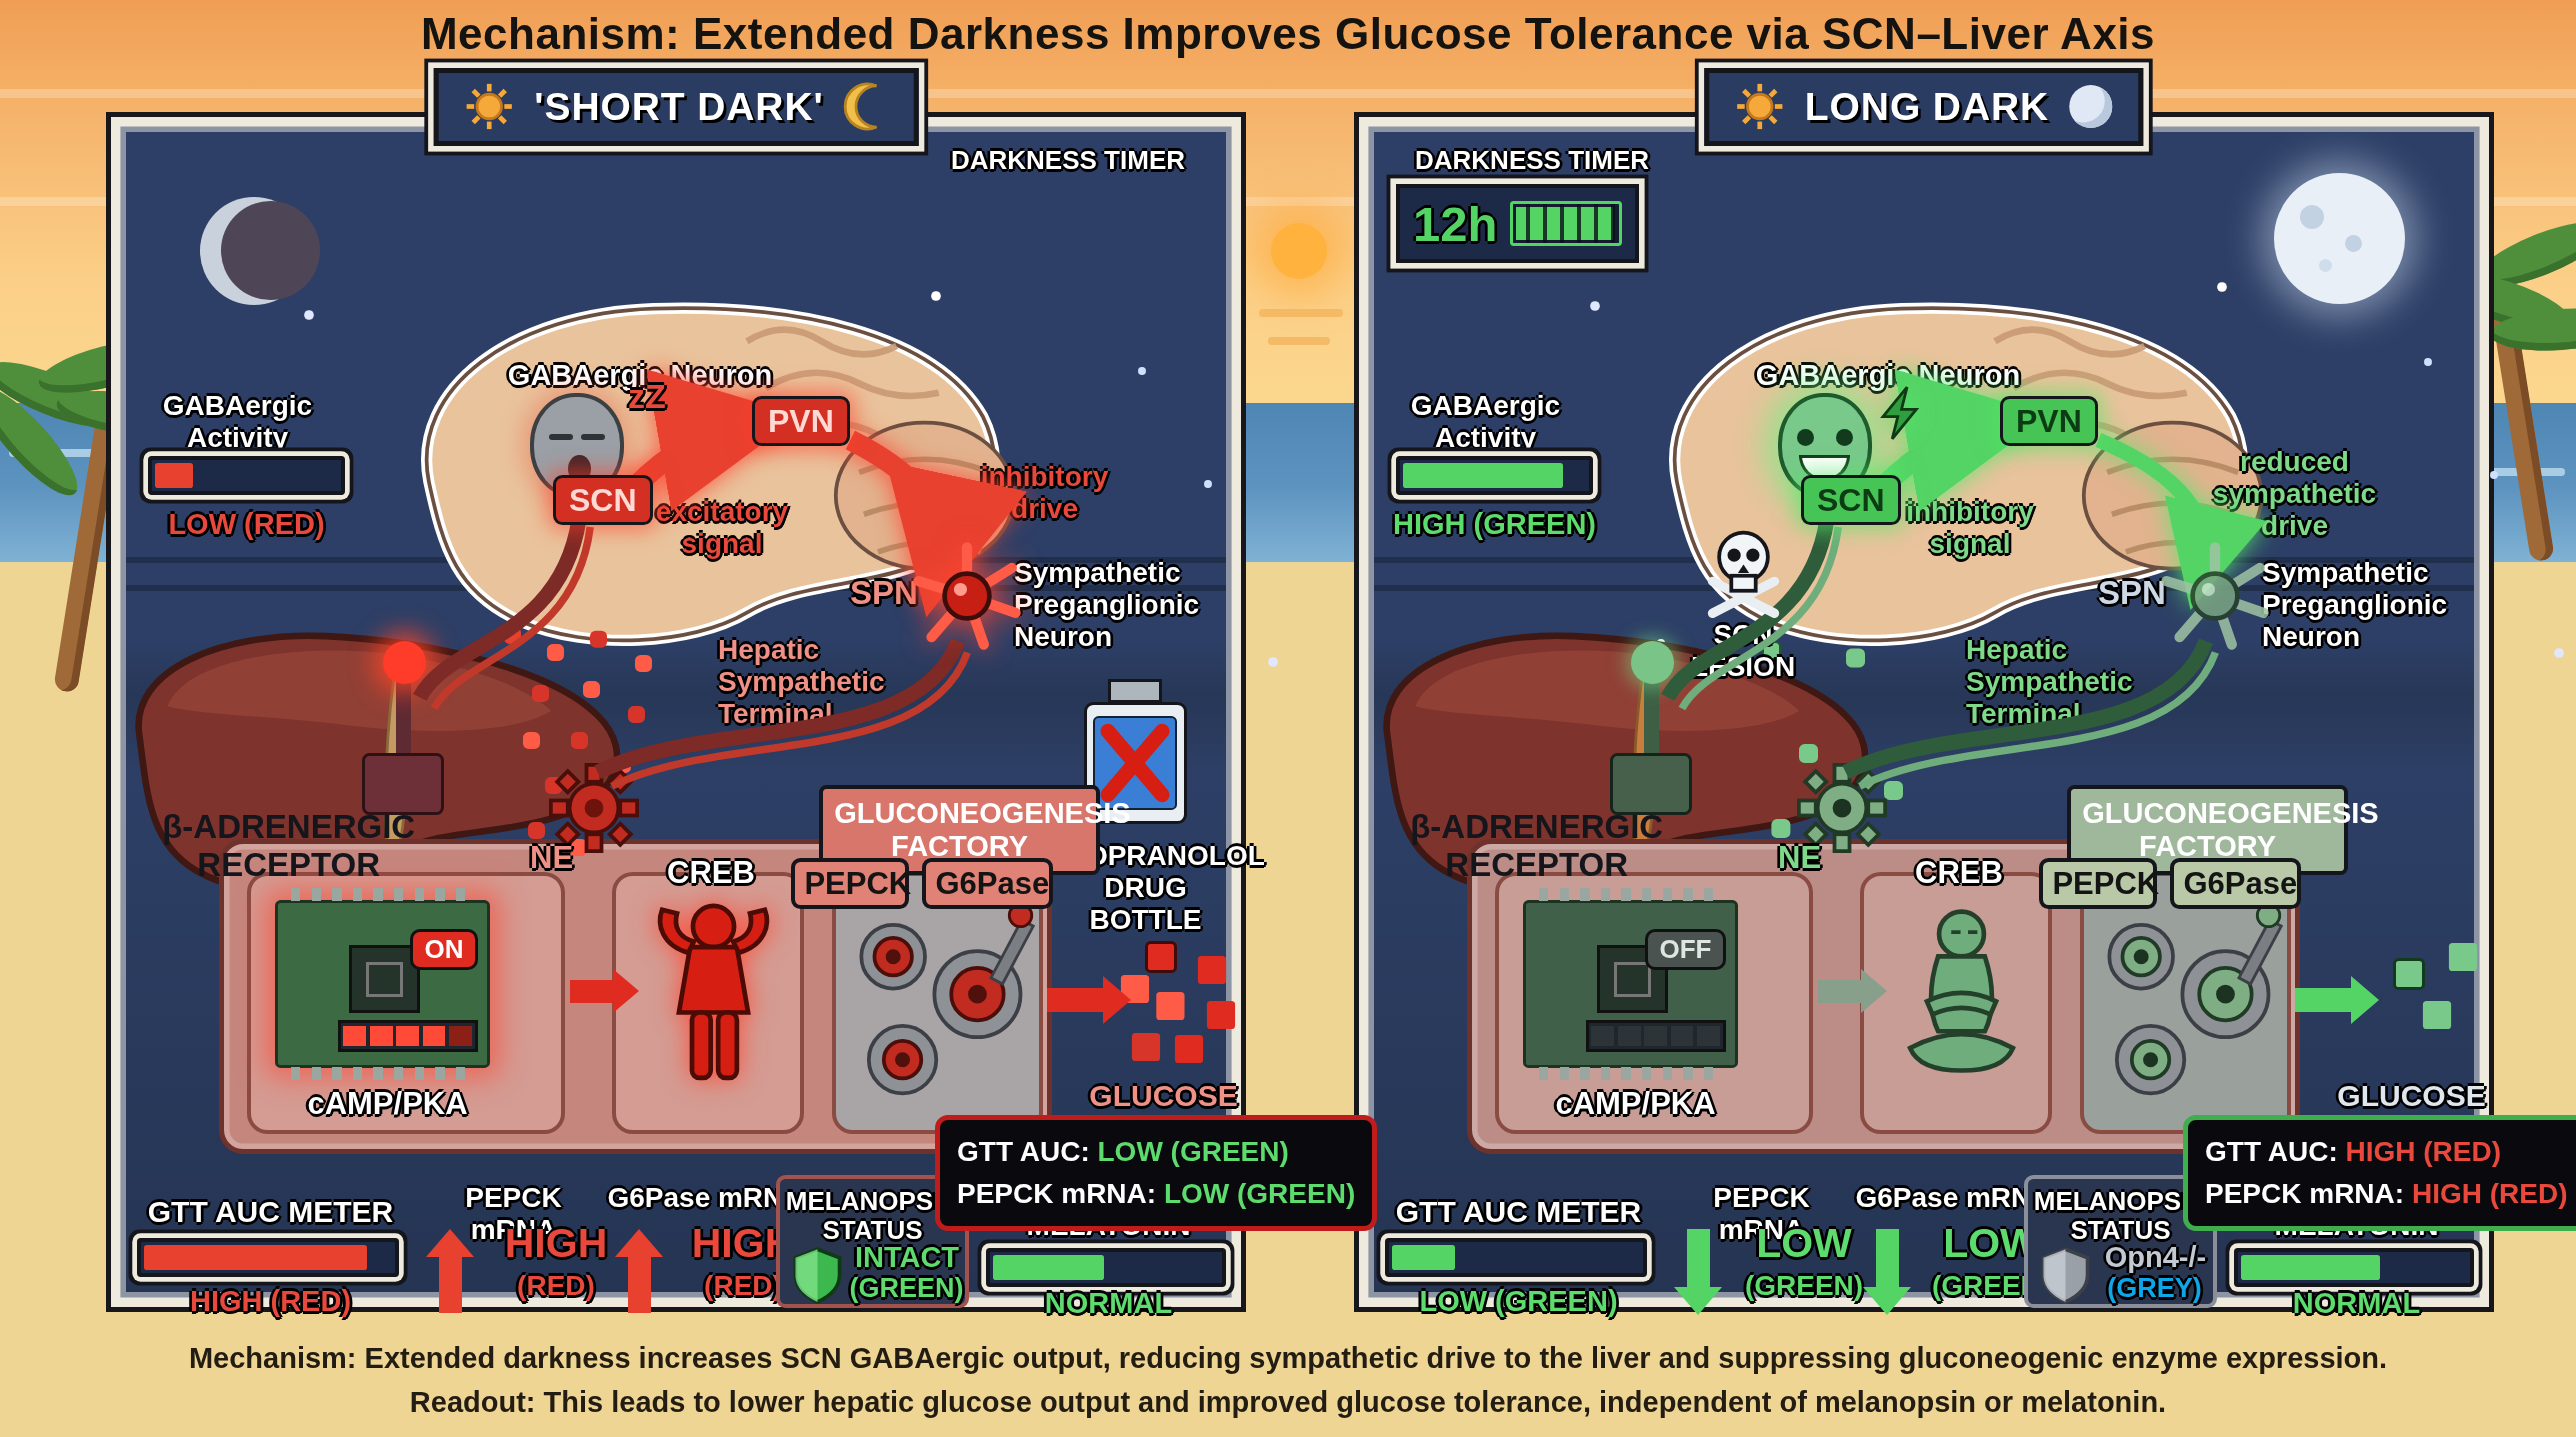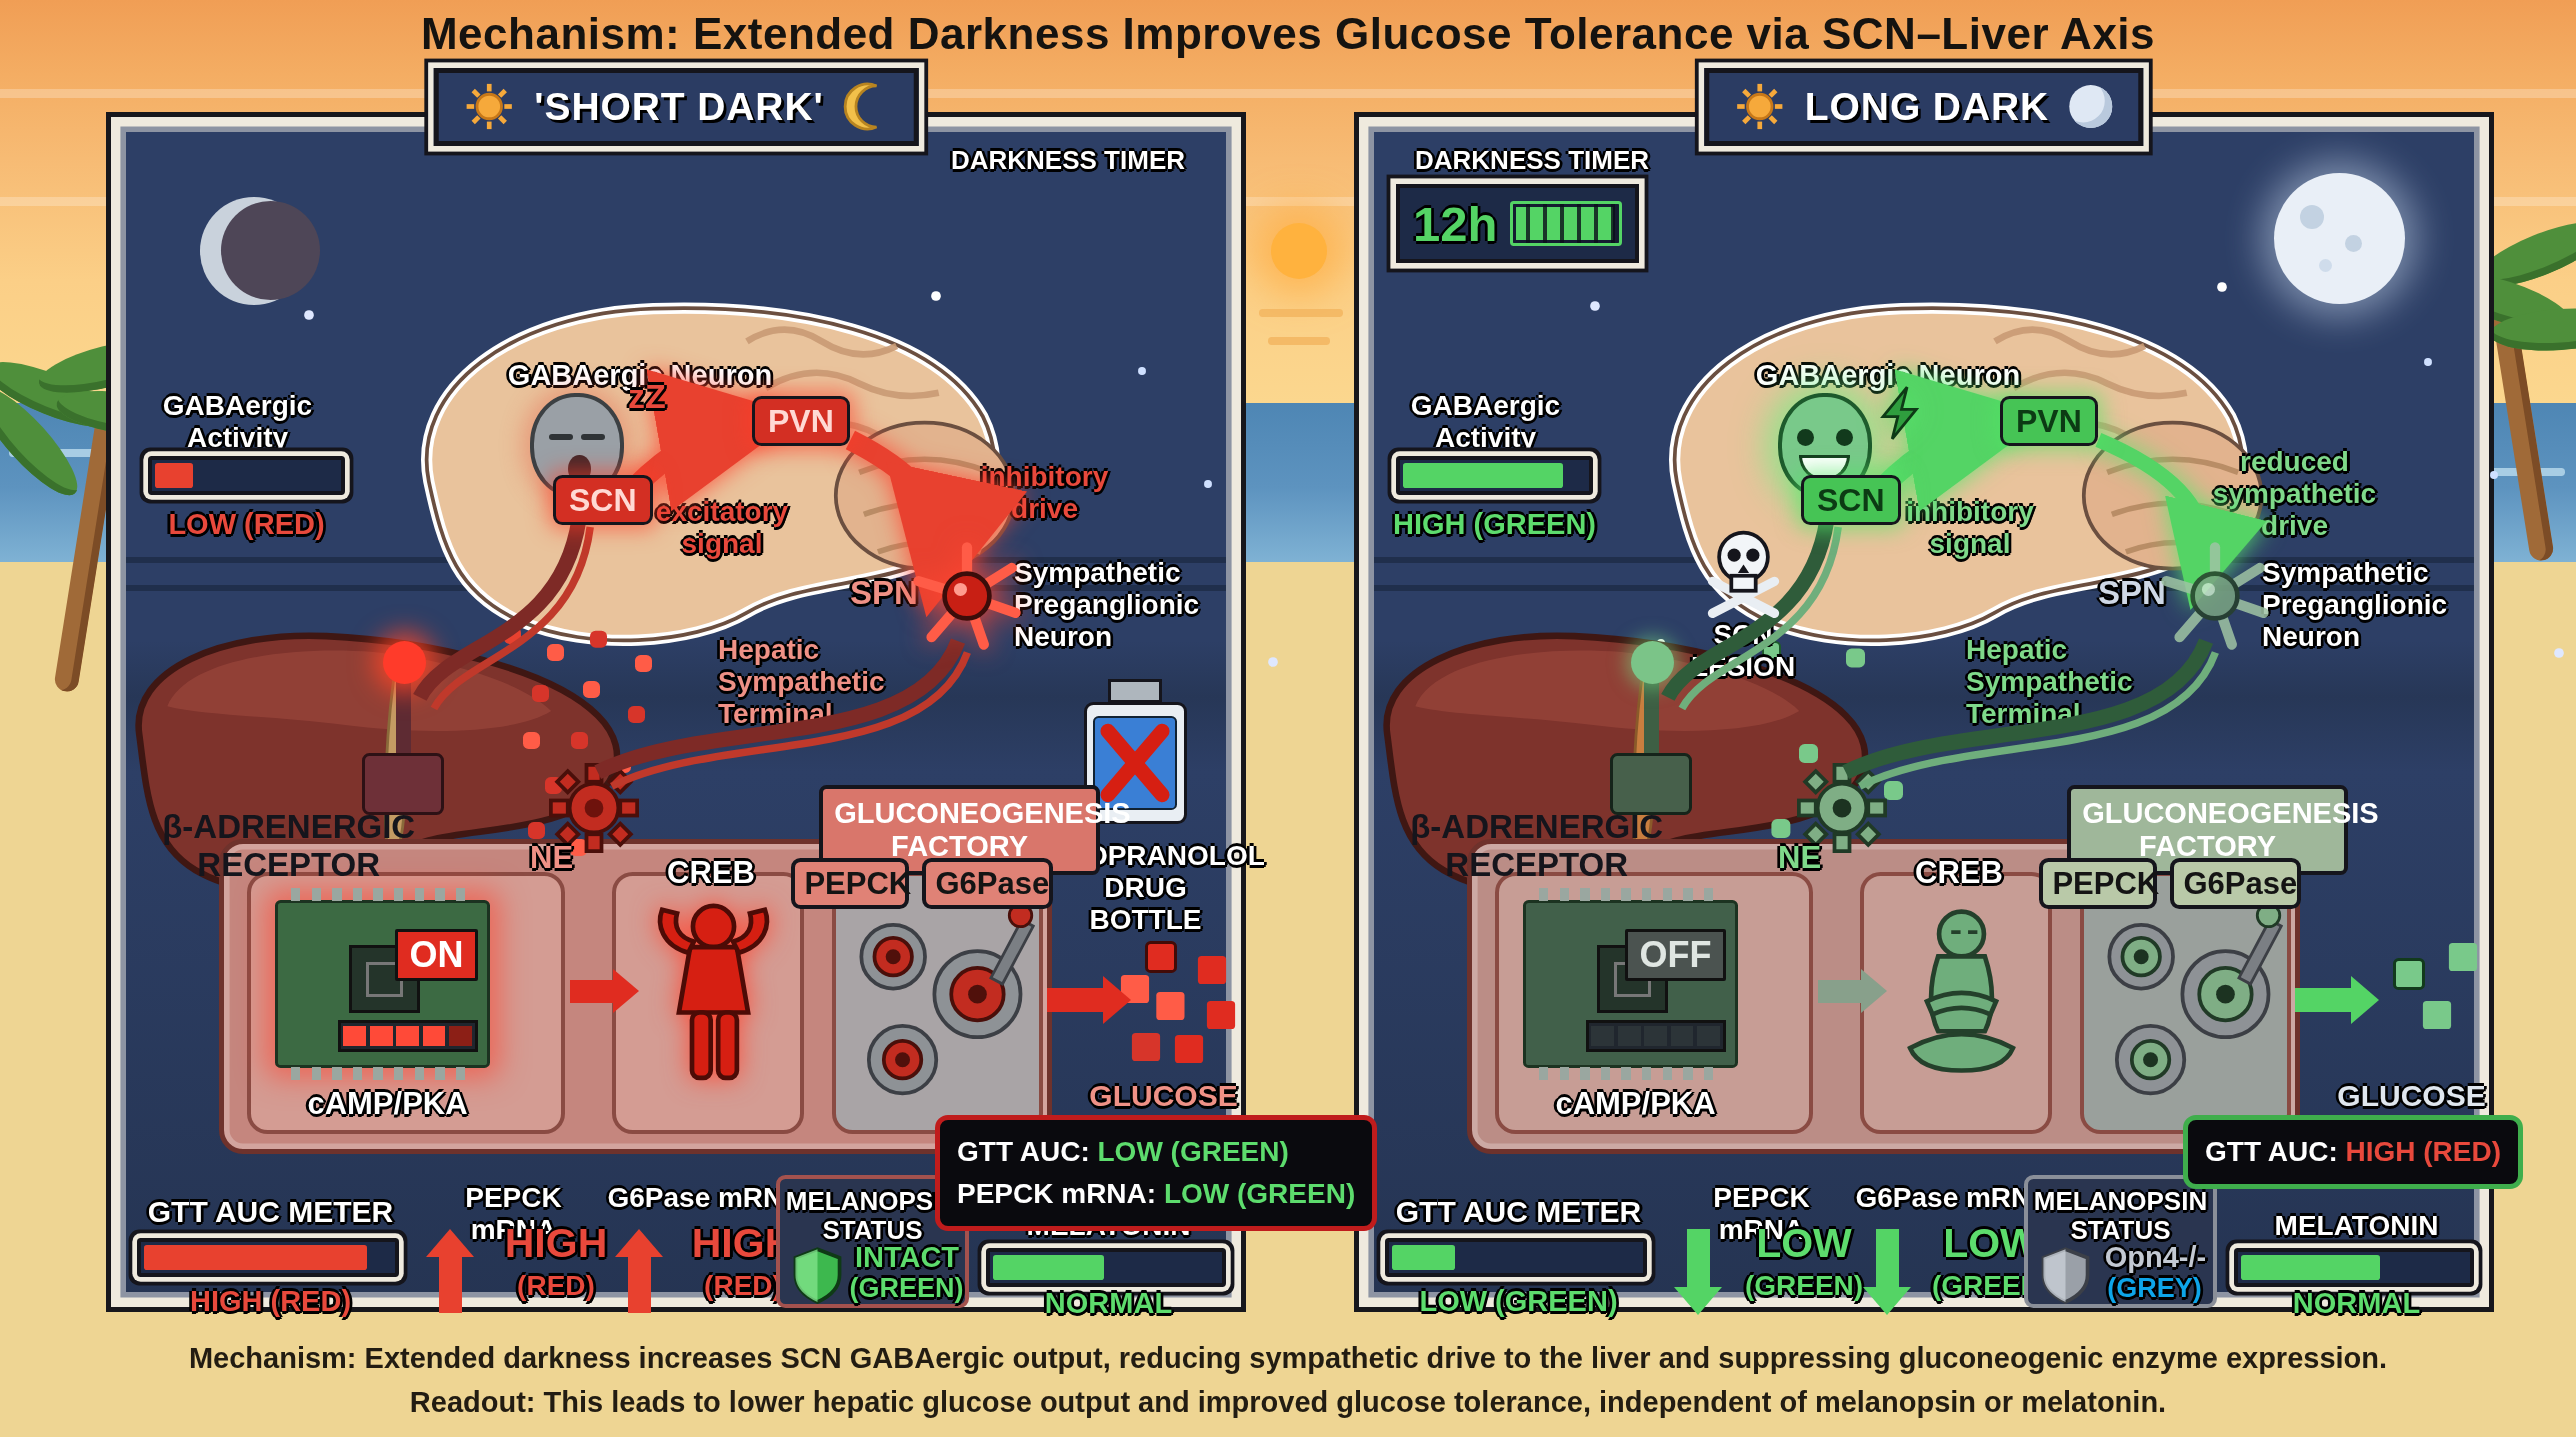--- a/index.html
+++ b/index.html
@@ -76,21 +76,21 @@
     box-shadow:inset 0 0 0 5.6px rgba(255,255,255,.25); }
   .fact-sec { position:absolute; top:28px; height:262px; background:#d49c93;
     border:4.7px solid #8a4b43; border-radius:20.6px; }
 
   .chipboard { position:absolute; background:#3c6a43; border:3.7px solid #1c3321; border-radius:5.6px; z-index:12; }
   .chip-core { position:absolute; left:34%; top:26%; width:34%; height:42%; background:#24342a;
     border:3.7px solid #111; }
   .chip-core::after { content:''; position:absolute; inset:22%; border:3.7px solid #777; }
   .chip-pins { position:absolute; left:6%; right:6%; height:13px;
     background:repeating-linear-gradient(90deg,#9aa7a0 0 9.4px, transparent 9.4px 20.6px); }
-  .sw-btn { position:absolute; border:3.7px solid #111; border-radius:2px; font-size:36px;
+  .sw-btn { position:absolute; border:3.7px solid #111; border-radius:10px; font-size:26px;
     padding:1.9px 11.2px; z-index:13;margin-left:28px; }
   .seg-bar { position:absolute; height:32px; width:140px; border:3.7px solid #111; background:#20262e;
     display:flex; gap:3.7px; padding:2.8px; z-index:13; }
   .seg { flex:1; }
 
   .readout { position:absolute; background:#0a0a0e; border-radius:13px; z-index:28;
     padding:11.2px 17px; line-height:1.5; font-size:28px; color:#fff; white-space:nowrap; }
 
   .melan-box { position:absolute; width:193px; height:133px; background:#2a3550; border-radius:9.4px;
     z-index:22; text-align:center; padding-top:7.5px; }
@@ -605,20 +605,22 @@
   <div class="barrow" style="left:936px;top:871px;color:#54d465;z-index:24">
     <div class="shaft" style="width:56px;height:24px;top:0"></div>
     <div class="tri" style="left:56px;top:-12px;border:24px solid transparent;border-left:28px solid currentColor;border-right:0"></div>
   </div>
   <div class="dot" style="left:1034px;top:841px;width:32px;height:32px;background:#79c98a;border:3.7px solid #123a1c;box-shadow:54px -17px 0 -1.9px #79c98a,28px 41px 0 -1.9px #79c98a;z-index:22"></div>
   <div class="wlbl outl" style="left:973px;top:962px;width:159px;font-size:30px;color:#dfe6ee">GLUCOSE</div>
 
   <div class="readout" style="left:824px;top:998px;border:5.6px solid #3fae4c">
     <div><span>GTT AUC:</span>
       <span class="redtx">HIGH (RED)</span></div>
+    <div><span>PEPCK mRNA:</span>
+      <span class="redtx">HIGH (RED)</span></div>
   </div>
 
   <div class="wlbl outl" style="left:19px;top:1078px;width:281px;font-size:30px">GTT AUC METER</div>
   <div class="meter" style="left:26px;top:1121px;width:262px">
     <div class="meter-fill" style="background: rgb(84, 212, 101); width: 25%;"></div>
   </div>
   <div class="wlbl outl grntx" style="left:19px;top:1168px;width:281px;font-size:29px">LOW (GREEN)</div>
 
   <div class="wlbl outl" style="left:309px;top:1065px;width:187px;font-size:28px">PEPCK mRNA</div>
   <div class="barrow" style="left:328px;top:1112px;color:#54d465">

